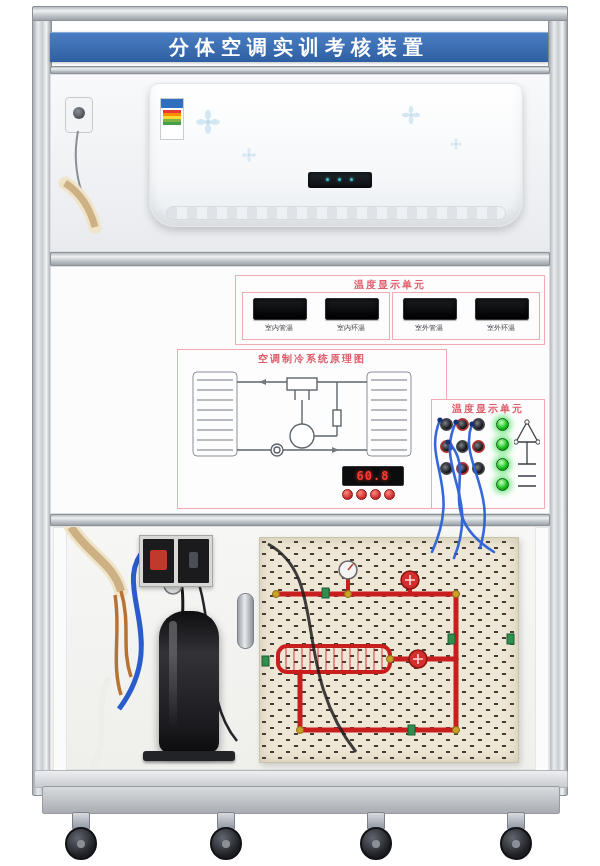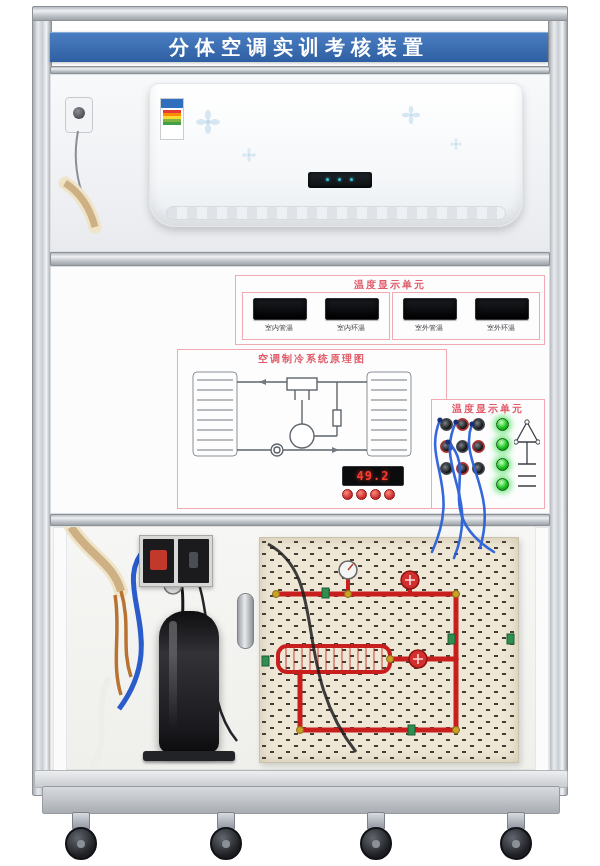--- a/index.html
+++ b/index.html
@@ -208,21 +208,21 @@
           <path d="M58 16 H108 M138 16 H188"></path>
           <path d="M116 24 V34 M130 24 V34 M123 34 V58"></path>
           <path d="M58 84 H92 M104 84 H188"></path>
           <path d="M135 70 H158 M158 70 V60 M158 44 V16"></path>
         </g>
         <g fill="#737980">
           <path d="M80 16 l7 -3 v6 z"></path>
           <path d="M160 84 l-7 -3 v6 z"></path>
         </g>
       </svg>
-      <div class="tctrl" style="left:164px;top:116px;width:60px;height:18px;">49.2</div>
+      <div class="tctrl" style="left:164px;top:116px;width:60px;height:18px;">60.8</div>
       <div class="tbtn" style="left:164px;top:139px;"></div>
       <div class="tbtn" style="left:178px;top:139px;"></div>
       <div class="tbtn" style="left:192px;top:139px;"></div>
       <div class="tbtn" style="left:206px;top:139px;"></div>
     </div>
 
 
     <div class="pbox" style="left:380px;top:132px;width:112px;height:108px;">
       <div class="box-title">温度显示单元</div>
       <div class="jack" style="left:8px;top:18px;"></div>

